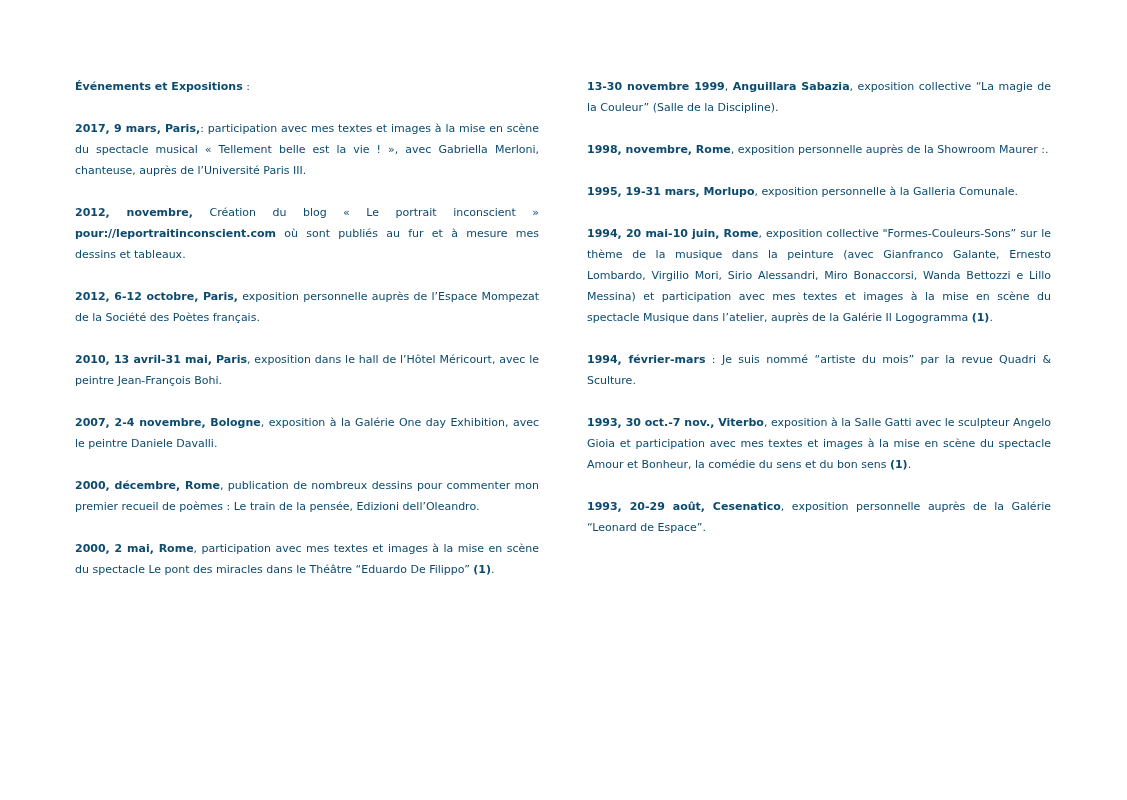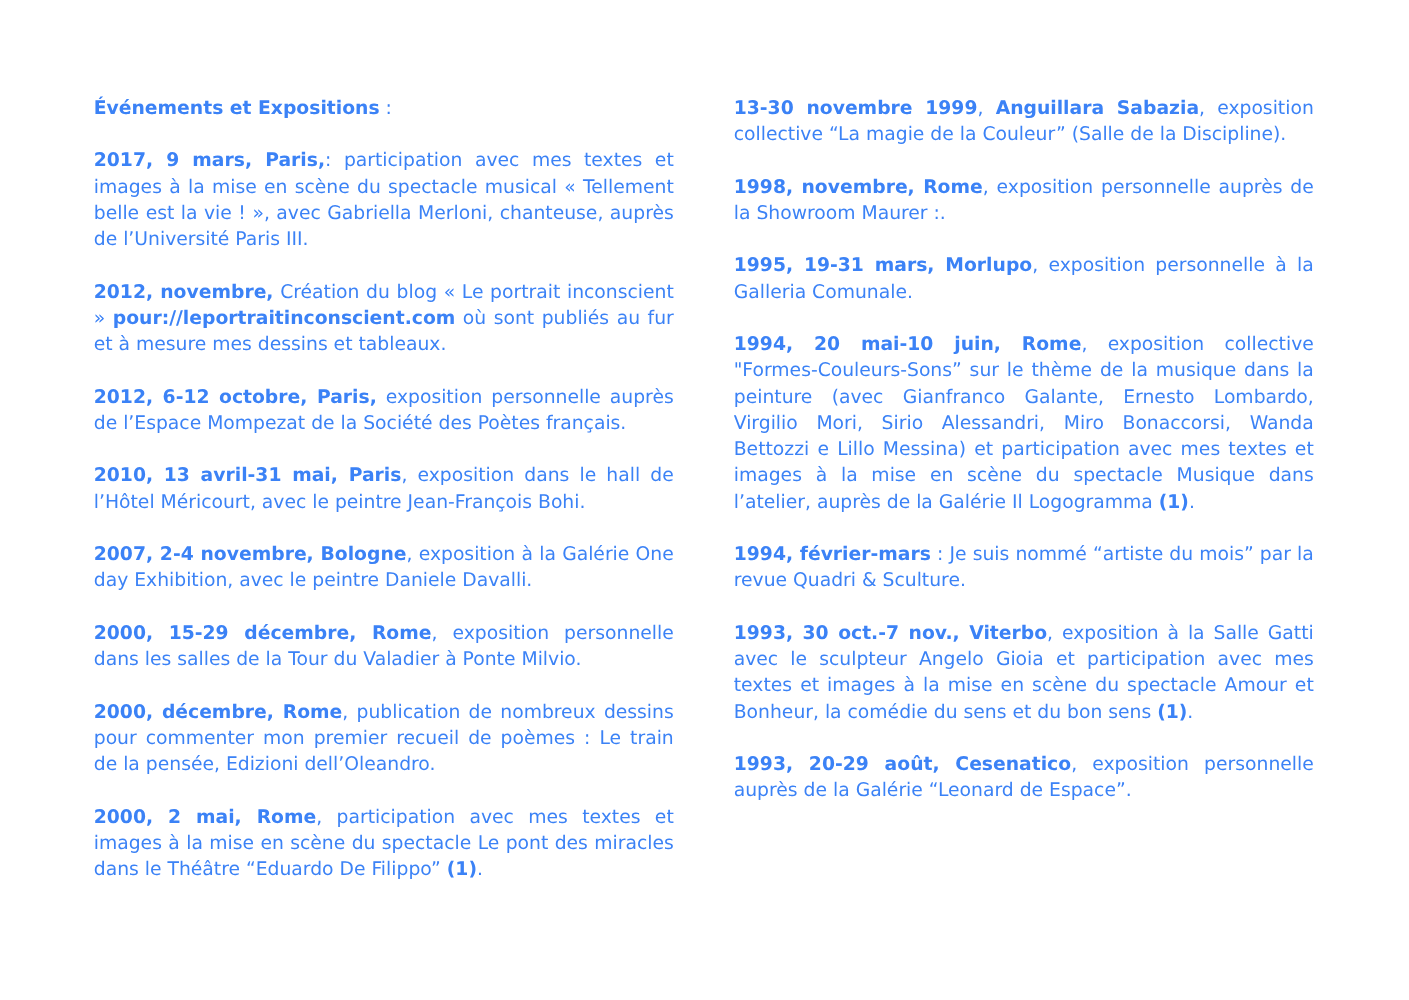--- a/index.html
+++ b/index.html
@@ -20,40 +20,39 @@
     background: #ffffff;
     font-family: "DejaVu Sans", "Liberation Sans", sans-serif;
     color: #000000;
   }
   .col {
     width: 464px;
     flex: 0 0 464px;
   }
   .col p {
     margin: 0 0 21px 0;
-    font-size: 15px;
+    font-size: 11px;
     line-height: 21px;
     text-align: justify;
-    color: #3b82f6;
+    color: #0c4a6e;
   }
   .b { font-weight: bold; }
   .i { }
 </style>
 </head>
 <body>
 
 <div class="page">
   <div class="col">
       <p><span class="b">Événements et Expositions</span><span> :</span></p>
       <p><span class="b">2017, 9 mars, Paris,</span><span>: participation avec mes textes et images à la mise en scène du spectacle musical « </span><span class="i">Tellement belle est la vie !</span><span> », avec Gabriella Merloni, chanteuse, auprès de l’Université Paris III.</span></p>
       <p><span class="b">2012, novembre,</span><span> Création du blog « Le portrait inconscient » </span><span class="b">pour://leportraitinconscient.com</span><span> où sont publiés au fur et à mesure mes dessins et tableaux.</span></p>
       <p><span class="b">2012, 6-12 octobre, Paris,</span><span> exposition personnelle auprès de l’</span><span class="i">Espace Mompezat</span><span> de la Société des Poètes français.</span></p>
       <p><span class="b">2010, 13 avril-31 mai, Paris</span><span>, exposition dans le hall de l’Hôtel Méricourt, avec le peintre Jean-François Bohi.</span></p>
       <p><span class="b">2007, 2-4 novembre, Bologne</span><span>, exposition à la </span><span class="i">Galérie One day Exhibition,</span><span> avec le peintre Daniele Davalli.</span></p>
-      <p><span class="b">2000, 15-29 décembre, Rome</span><span>, exposition personnelle dans les salles de la </span><span class="i">Tour du Valadier</span><span> à Ponte Milvio.</span></p>
       <p><span class="b">2000, décembre, Rome</span><span>, publication de nombreux dessins pour commenter mon premier recueil de poèmes : </span><span class="i">Le train de la pensée,</span><span> Edizioni dell’Oleandro.</span></p>
       <p><span class="b">2000, 2 mai, Rome</span><span>, participation avec mes textes et images à la mise en scène du spectacle </span><span class="i">Le pont des miracles</span><span>  dans le </span><span class="i">Théâtre “Eduardo De Filippo”</span><span> </span><span class="b">(1)</span><span>.</span></p>
     </div>
   <div class="col">
       <p><span class="b">13-30 novembre 1999</span><span>, </span><span class="b">Anguillara Sabazia</span><span>, exposition collective “</span><span class="i">La magie de la Couleur</span><span>” (</span><span class="i">Salle de la Discipline</span><span>).</span></p>
       <p><span class="b">1998, novembre, Rome</span><span>, exposition personnelle auprès de la </span><span class="i">Showroom Maurer</span><span> :.</span></p>
       <p><span class="b">1995, 19-31 mars, Morlupo</span><span>, exposition personnelle à la </span><span class="i">Galleria Comunale</span><span>.</span></p>
       <p><span class="b">1994, 20 mai-10 juin, Rome</span><span>, exposition collective </span><span class="i">"Formes-Couleurs-Sons”</span><span> sur le thème de la musique dans la peinture (avec Gianfranco Galante, Ernesto Lombardo, Virgilio Mori, Sirio Alessandri, Miro Bonaccorsi, Wanda Bettozzi e Lillo Messina) et participation avec mes textes et images à la mise en scène du spectacle </span><span class="i">Musique dans l’atelier,</span><span> auprès de la </span><span class="i">Galérie Il Logogramma</span><span> </span><span class="b">(1)</span><span>.</span></p>
       <p><span class="b">1994, février-mars</span><span> : Je suis nommé “artiste du mois” par la revue </span><span class="i">Quadri &amp; Sculture</span><span>.</span></p>
       <p><span class="b">1993, 30 oct.-7 nov., Viterbo</span><span>, exposition à la </span><span class="i">Salle Gatti</span><span> avec le sculpteur Angelo Gioia et participation avec mes textes et images à la mise en scène du spectacle </span><span class="i">Amour et Bonheur, la comédie du sens et du bon sens</span><span> </span><span class="b">(1)</span><span>.</span></p>

